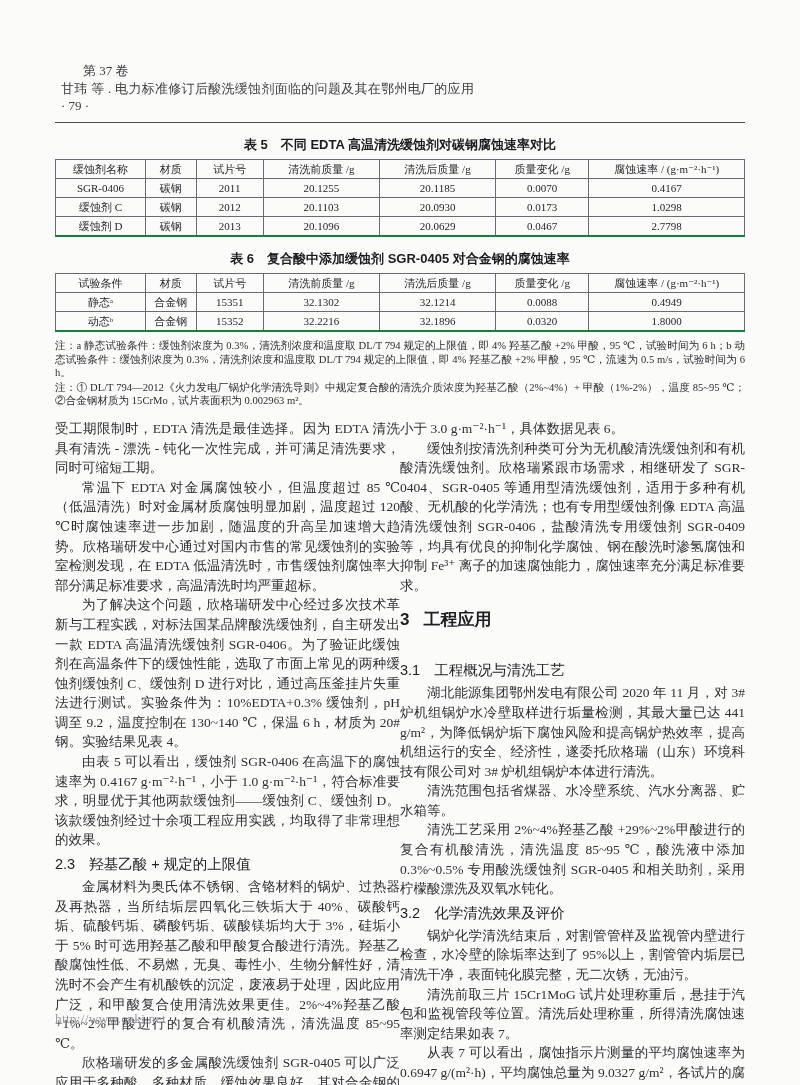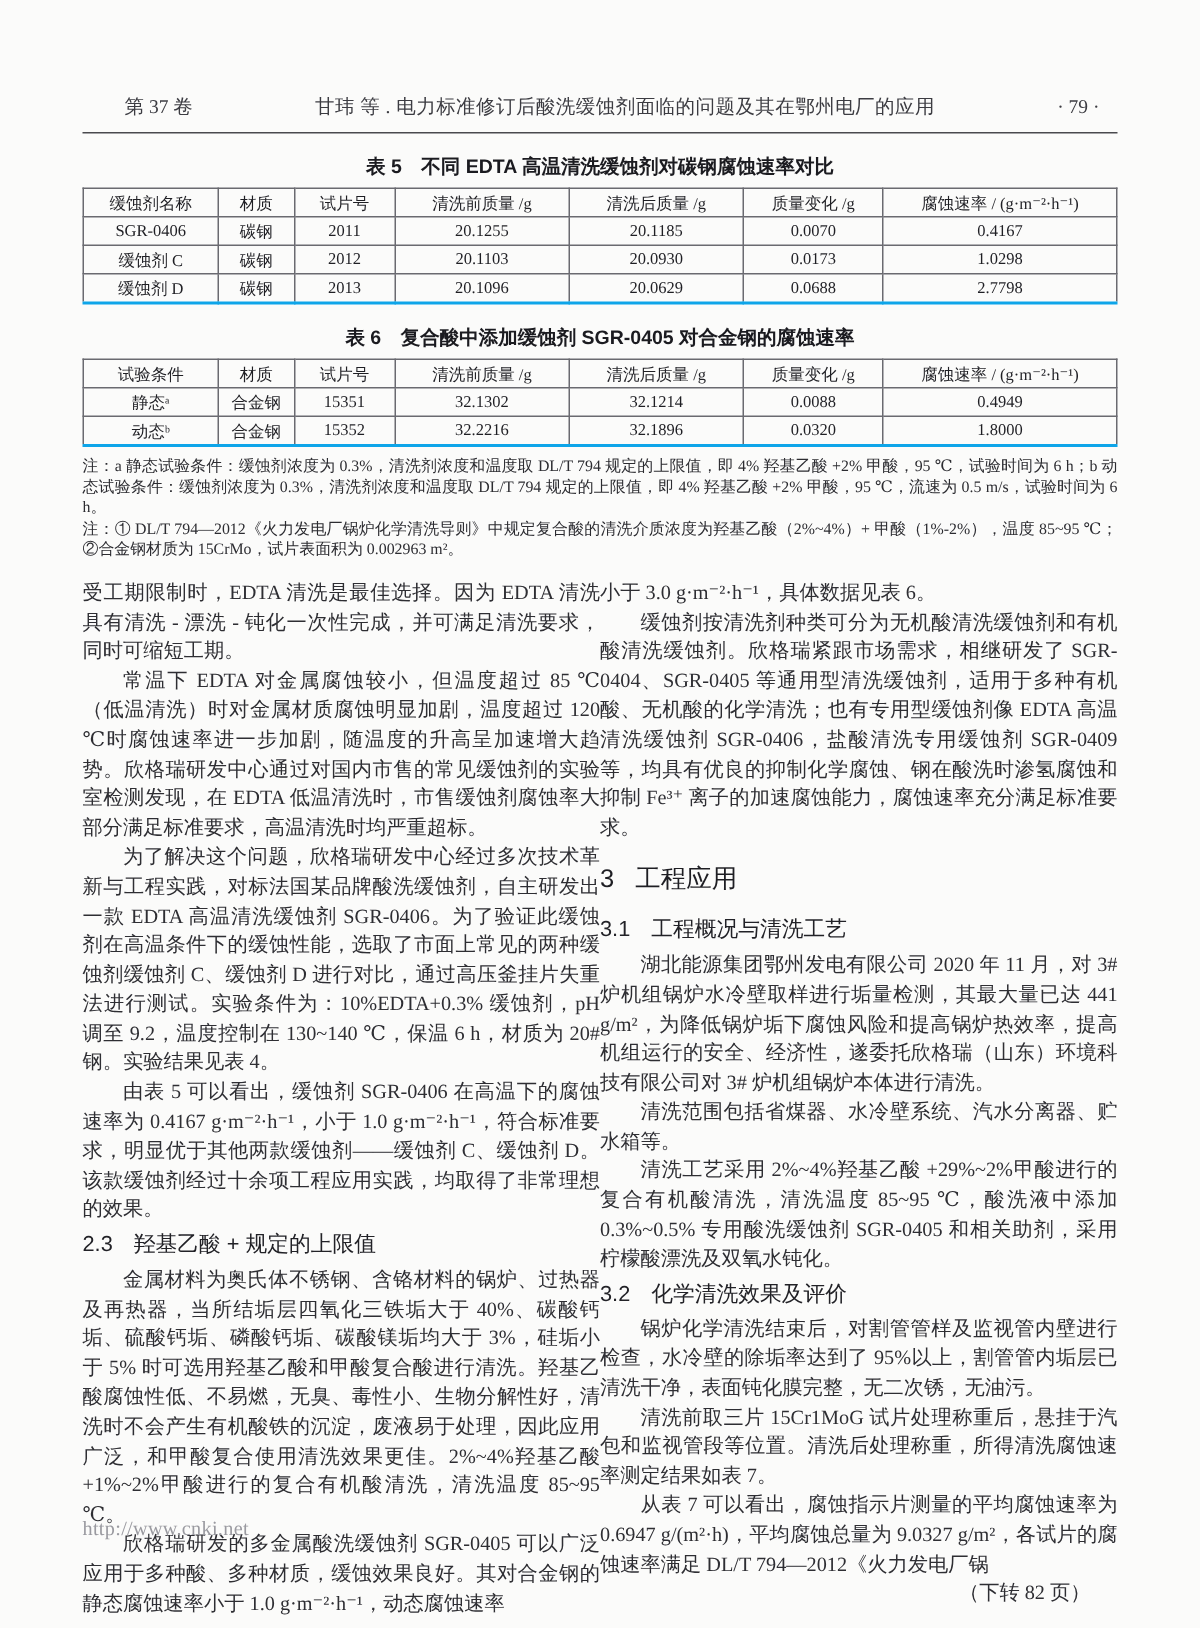--- a/index.html
+++ b/index.html
@@ -15,35 +15,35 @@
     box-sizing:border-box;
     width:800px;height:1085px;
     padding:0 55px;
     position:relative;
   }
   
   .running-head{
     display:flex;align-items:baseline;justify-content:space-between;
     padding:62px 6px 8px 6px;
     border-bottom:1.6px solid #4a4a4e;
-    font-size:13px;color:#3c3c42;
+    font-size:13px;color:#3c3c42;flex-direction:column;
   }
   .running-head .vol{padding-left:22px;}
   .running-head .ttl{flex:1;text-align:center;letter-spacing:.3px;}
   .running-head .pg{padding-right:6px;}
   
   .tbl-caption{
     text-align:center;font-weight:bold;font-size:13px;color:#1b1b20;
     margin:13px 0 5px 0;
     font-family:Liberation Sans, sans-serif;
   }
   table.data{
     width:100%;border-collapse:collapse;table-layout:fixed;
     font-size:11px;color:#1f1f24;
-    border-top:1.6px solid #4f4f54;border-bottom:2px solid #0ea5e9;
+    border-top:1.6px solid #4f4f54;border-bottom:2px solid #15803d;
   }
   table.data th,table.data td{
     border:1px solid #6a6a70;
     padding:1.5px 2px;text-align:center;
     font-weight:normal;white-space:nowrap;overflow:hidden;
     font-family:"Liberation Serif","DejaVu Serif","DejaVu Sans",serif;
   }
   table.data th:nth-child(1),table.data td:nth-child(1){width:13%;}
   table.data th:nth-child(2),table.data td:nth-child(2){width:7%;}
   table.data th:nth-child(3),table.data td:nth-child(3){width:9.5%;}
@@ -59,22 +59,22 @@
   .col{width:50%;box-sizing:border-box;font-size:13.5px;line-height:19.6px;text-align:justify;}
   .col p{margin:0;text-indent:2em;}
   .col p.noindent{text-indent:0;}
   .h-sub{
     font-family:"Liberation Sans","DejaVu Sans",sans-serif;
     font-weight:normal;font-size:14.5px;color:#222227;
     margin:3px 0 2px 0;text-indent:0;line-height:22px;
   }
   .h-main{
     font-family:"Liberation Sans","DejaVu Sans",sans-serif;
-    font-weight:normal;font-size:17px;color:#1e1e23;
-    margin:13px 0 11px 0;text-indent:0;line-height:24px;
+    font-weight:bold;font-size:17px;color:#1e1e23;
+    margin:13px 0 27px 0;text-indent:0;line-height:24px;
   }
   .h-sub .no,.h-main .no{margin-right:14px;}
   .cont-note{text-align:right;padding-right:18px;text-indent:0;}
   
   .footer{
     position:absolute;left:55px;right:55px;bottom:58px;
     display:flex;justify-content:space-between;
     font-size:13.5px;color:#9a9aa0;letter-spacing:.2px;
   }
   .footer .url{padding-right:38px;text-align:center;}
@@ -121,21 +121,21 @@
           <td>20.0930</td>
           <td>0.0173</td>
           <td>1.0298</td>
         </tr>
         <tr>
           <td>缓蚀剂 D</td>
           <td>碳钢</td>
           <td>2013</td>
           <td>20.1096</td>
           <td>20.0629</td>
-          <td>0.0688</td>
+          <td>0.0467</td>
           <td>2.7798</td>
         </tr>
       </tbody>
   </table>
 
   <div class="tbl-caption">表 6　复合酸中添加缓蚀剂 SGR-0405 对合金钢的腐蚀速率</div>
   <table class="data">
     <thead>
         <tr>
           <th>试验条件</th>

